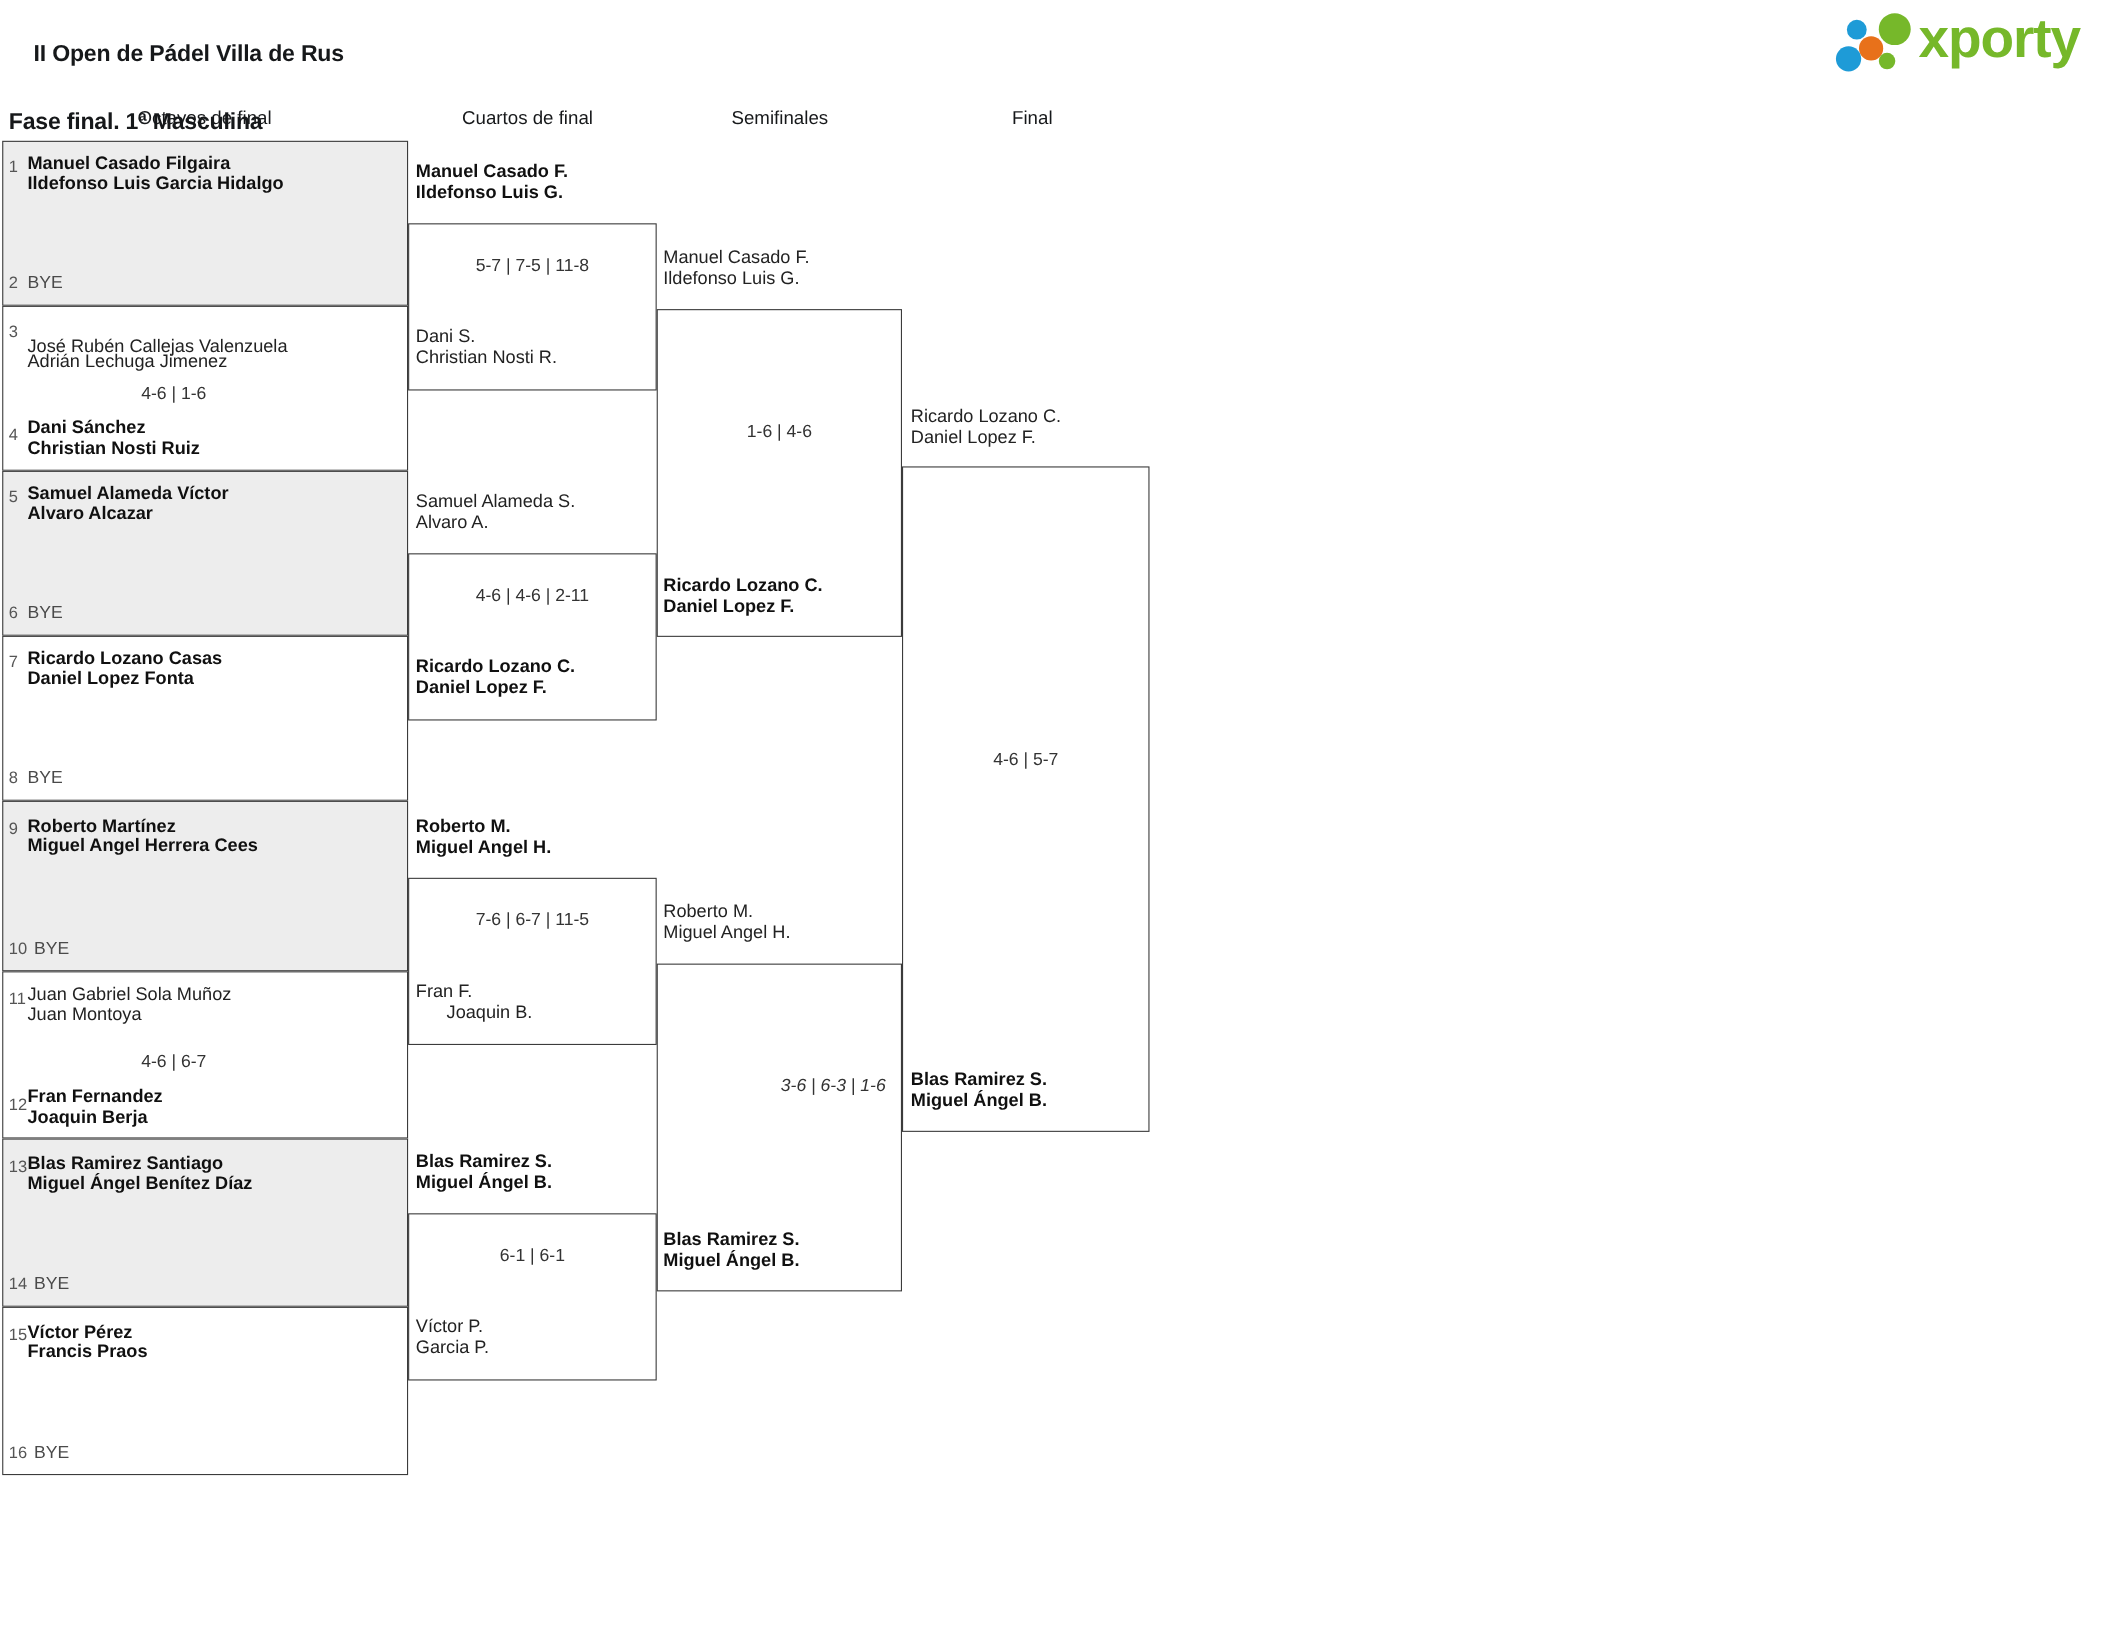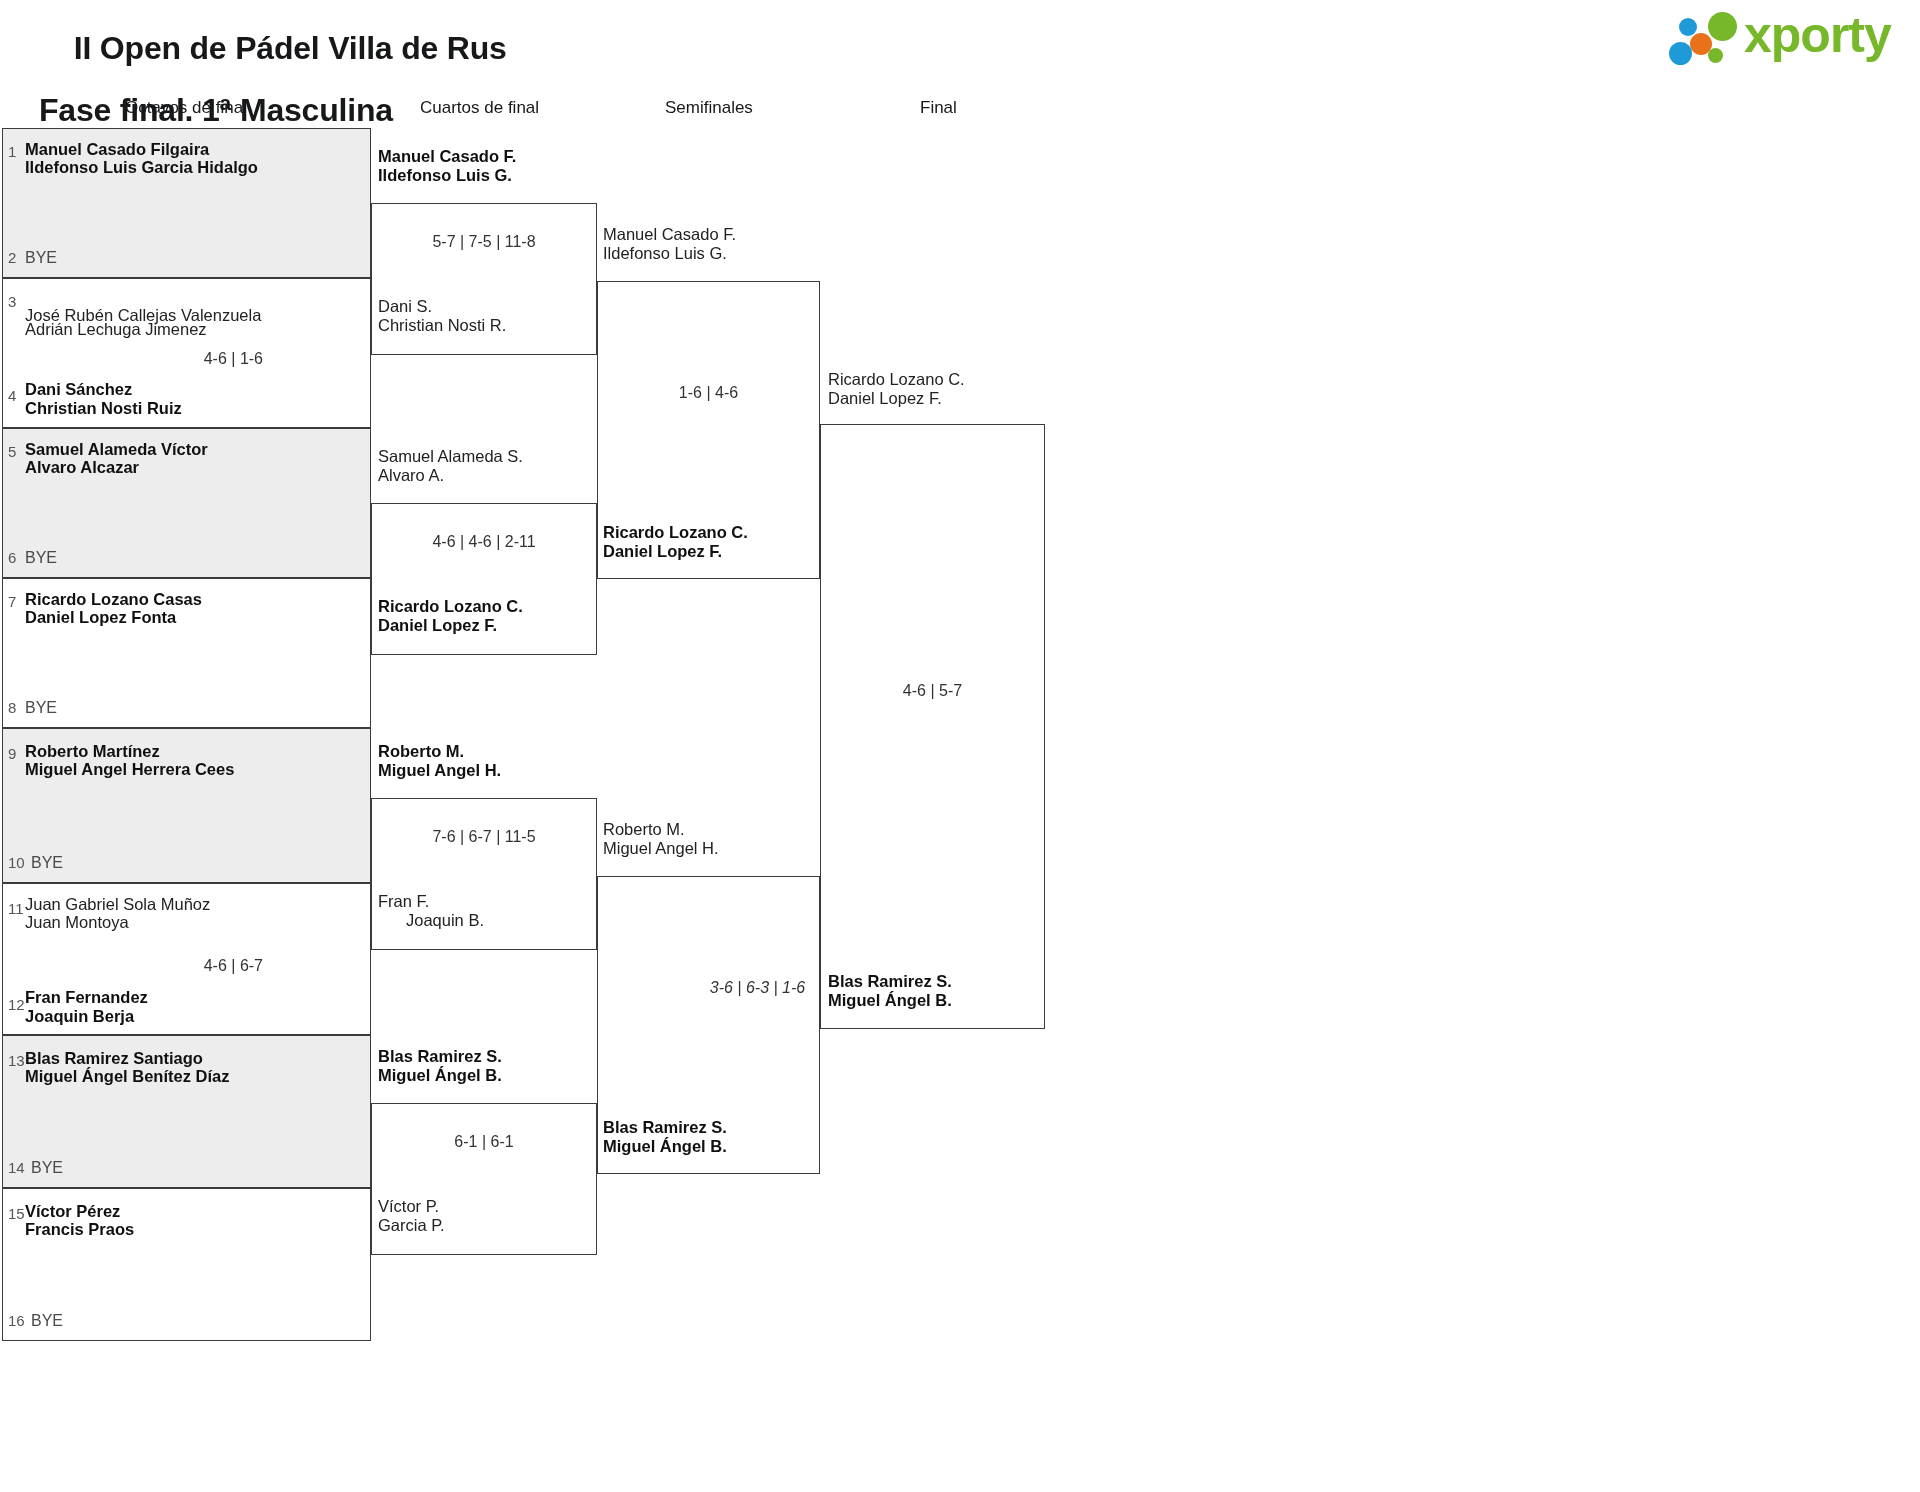--- a/index.html
+++ b/index.html
@@ -12,27 +12,26 @@
     overflow: hidden;
   }
 
   #root { position: relative; width: 1920px; height: 1492px; }
 
   
   .page-title {
     position: absolute;
     left: 8px;
     top: 2px;
-    font-size: 32px;
+    font-size: 21px;
     font-weight: bold;
     letter-spacing: -0.2px;
     line-height: 31px;
     color: #16181a;
     white-space: pre;
-    margin-left: 31px;
   }
   .title-line2 { display: block; }
 
   .logo {
     position: absolute;
     right: 22px;
     top: 8px;
     width: 232px;
     height: 54px;
   }
@@ -86,21 +85,21 @@
     color: #222222;
     white-space: nowrap;
   }
   .team.win { font-weight: bold; color: #101010; }
   .team.bye { font-size: 16px; color: #4a4a4a; }
 
   .r1-score {
     position: absolute;
     font-size: 16px;
     color: #333333;
-    text-align: right;
+    text-align: center;
     white-space: nowrap;
     line-height: 19px;
   }
 
   
   .conn-box {
     position: absolute;
     border: 1px solid #3b3b3b;
     background: transparent;
   }

